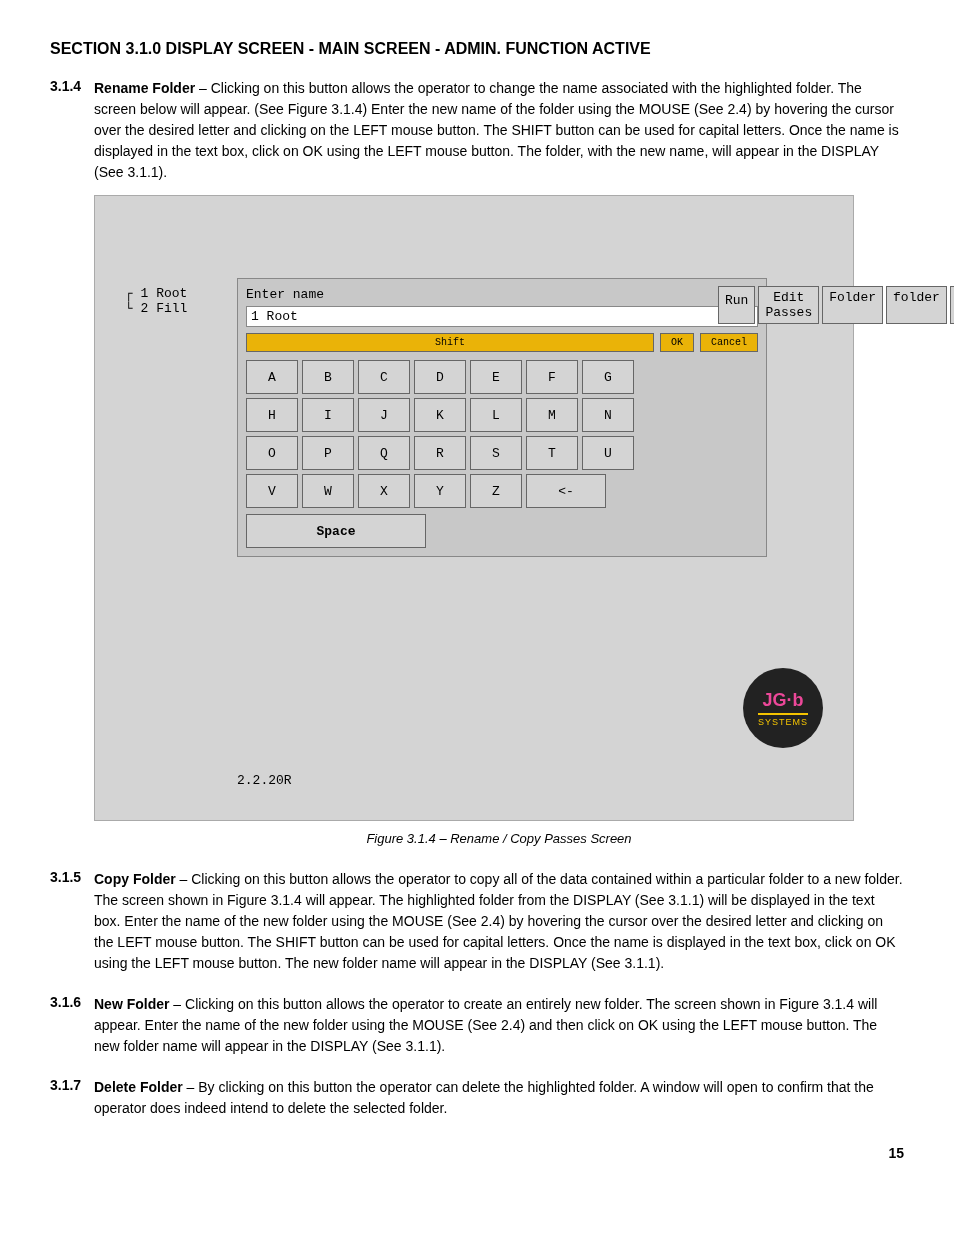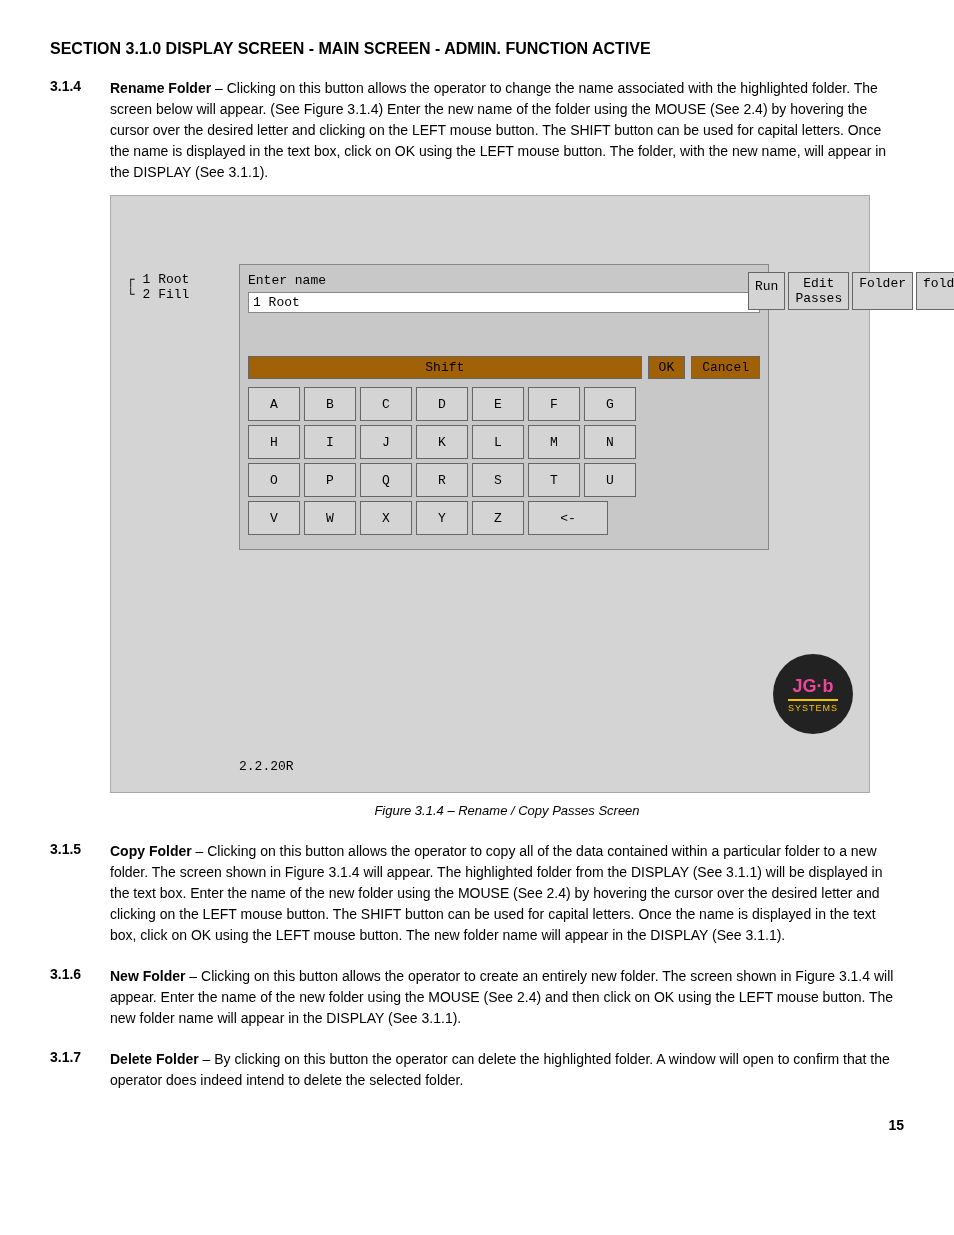--- a/index.html
+++ b/index.html
@@ -14,41 +14,41 @@
     }
     h1.section-title {
       font-size: 16px;
       font-weight: bold;
       margin-bottom: 20px;
       text-transform: uppercase;
     }
     .section-block {
       margin-bottom: 14px;
       display: flex;
-      gap: 24px;
+      gap: 8px;
     }
     .section-num {
       font-weight: bold;
       white-space: nowrap;
       min-width: 36px;
     }
     .section-content {
       flex: 1;
     }
     .section-content p {
       margin-bottom: 6px;
       line-height: 1.5;
     }
     .bold { font-weight: bold; }
 
     
     .figure-wrap {
       border: 1px solid #aaa;
       background: #d4d4d4;
-      padding: 8px;
+      padding: 22px;
       margin: 12px 0 4px 0;
       position: relative;
       font-family: 'Courier New', monospace;
       font-size: 13px;
       width: 760px;
     }
 
     
     .tree-area {
       position: absolute;
@@ -108,27 +108,26 @@
       width: 100%;
       margin-bottom: 6px;
     }
     .dialog-row {
       display: flex;
       gap: 6px;
       margin-bottom: 8px;
       align-items: center;
     }
     .dialog-btn {
-      background: #a16207;
+      background: #eab308;
       border: 1px solid #666;
       padding: 3px 10px;
       font-family: 'Courier New', monospace;
-      font-size: 13px;
+      font-size: 10px;
       cursor: pointer;
-      margin-top: 37px;
     }
     .shift-btn {
       flex: 1;
     }
     .ok-btn, .cancel-btn {
       flex: none;
     }
 
     
     .keyboard-grid {
@@ -312,20 +311,23 @@
             </div>
             <div class="key-row">
               <div class="key">V</div>
               <div class="key">W</div>
               <div class="key">X</div>
               <div class="key">Y</div>
               <div class="key">Z</div>
               <div class="key wide">&lt;-</div>
             </div>
           </div>
+          <div class="space-row">
+            <div class="space-btn">Space</div>
+          </div>
         </div>
 
         <div class="version-text">2.2.20R</div>
 
         <div class="logo-area">
           <div class="logo-circle">
             <div class="logo-inner">
               <div class="logo-jgb">JG·b</div>
               <div style="width:50px;height:2px;background:#f5c400;margin:2px auto;"></div>
               <div class="logo-systems">SYSTEMS</div>

